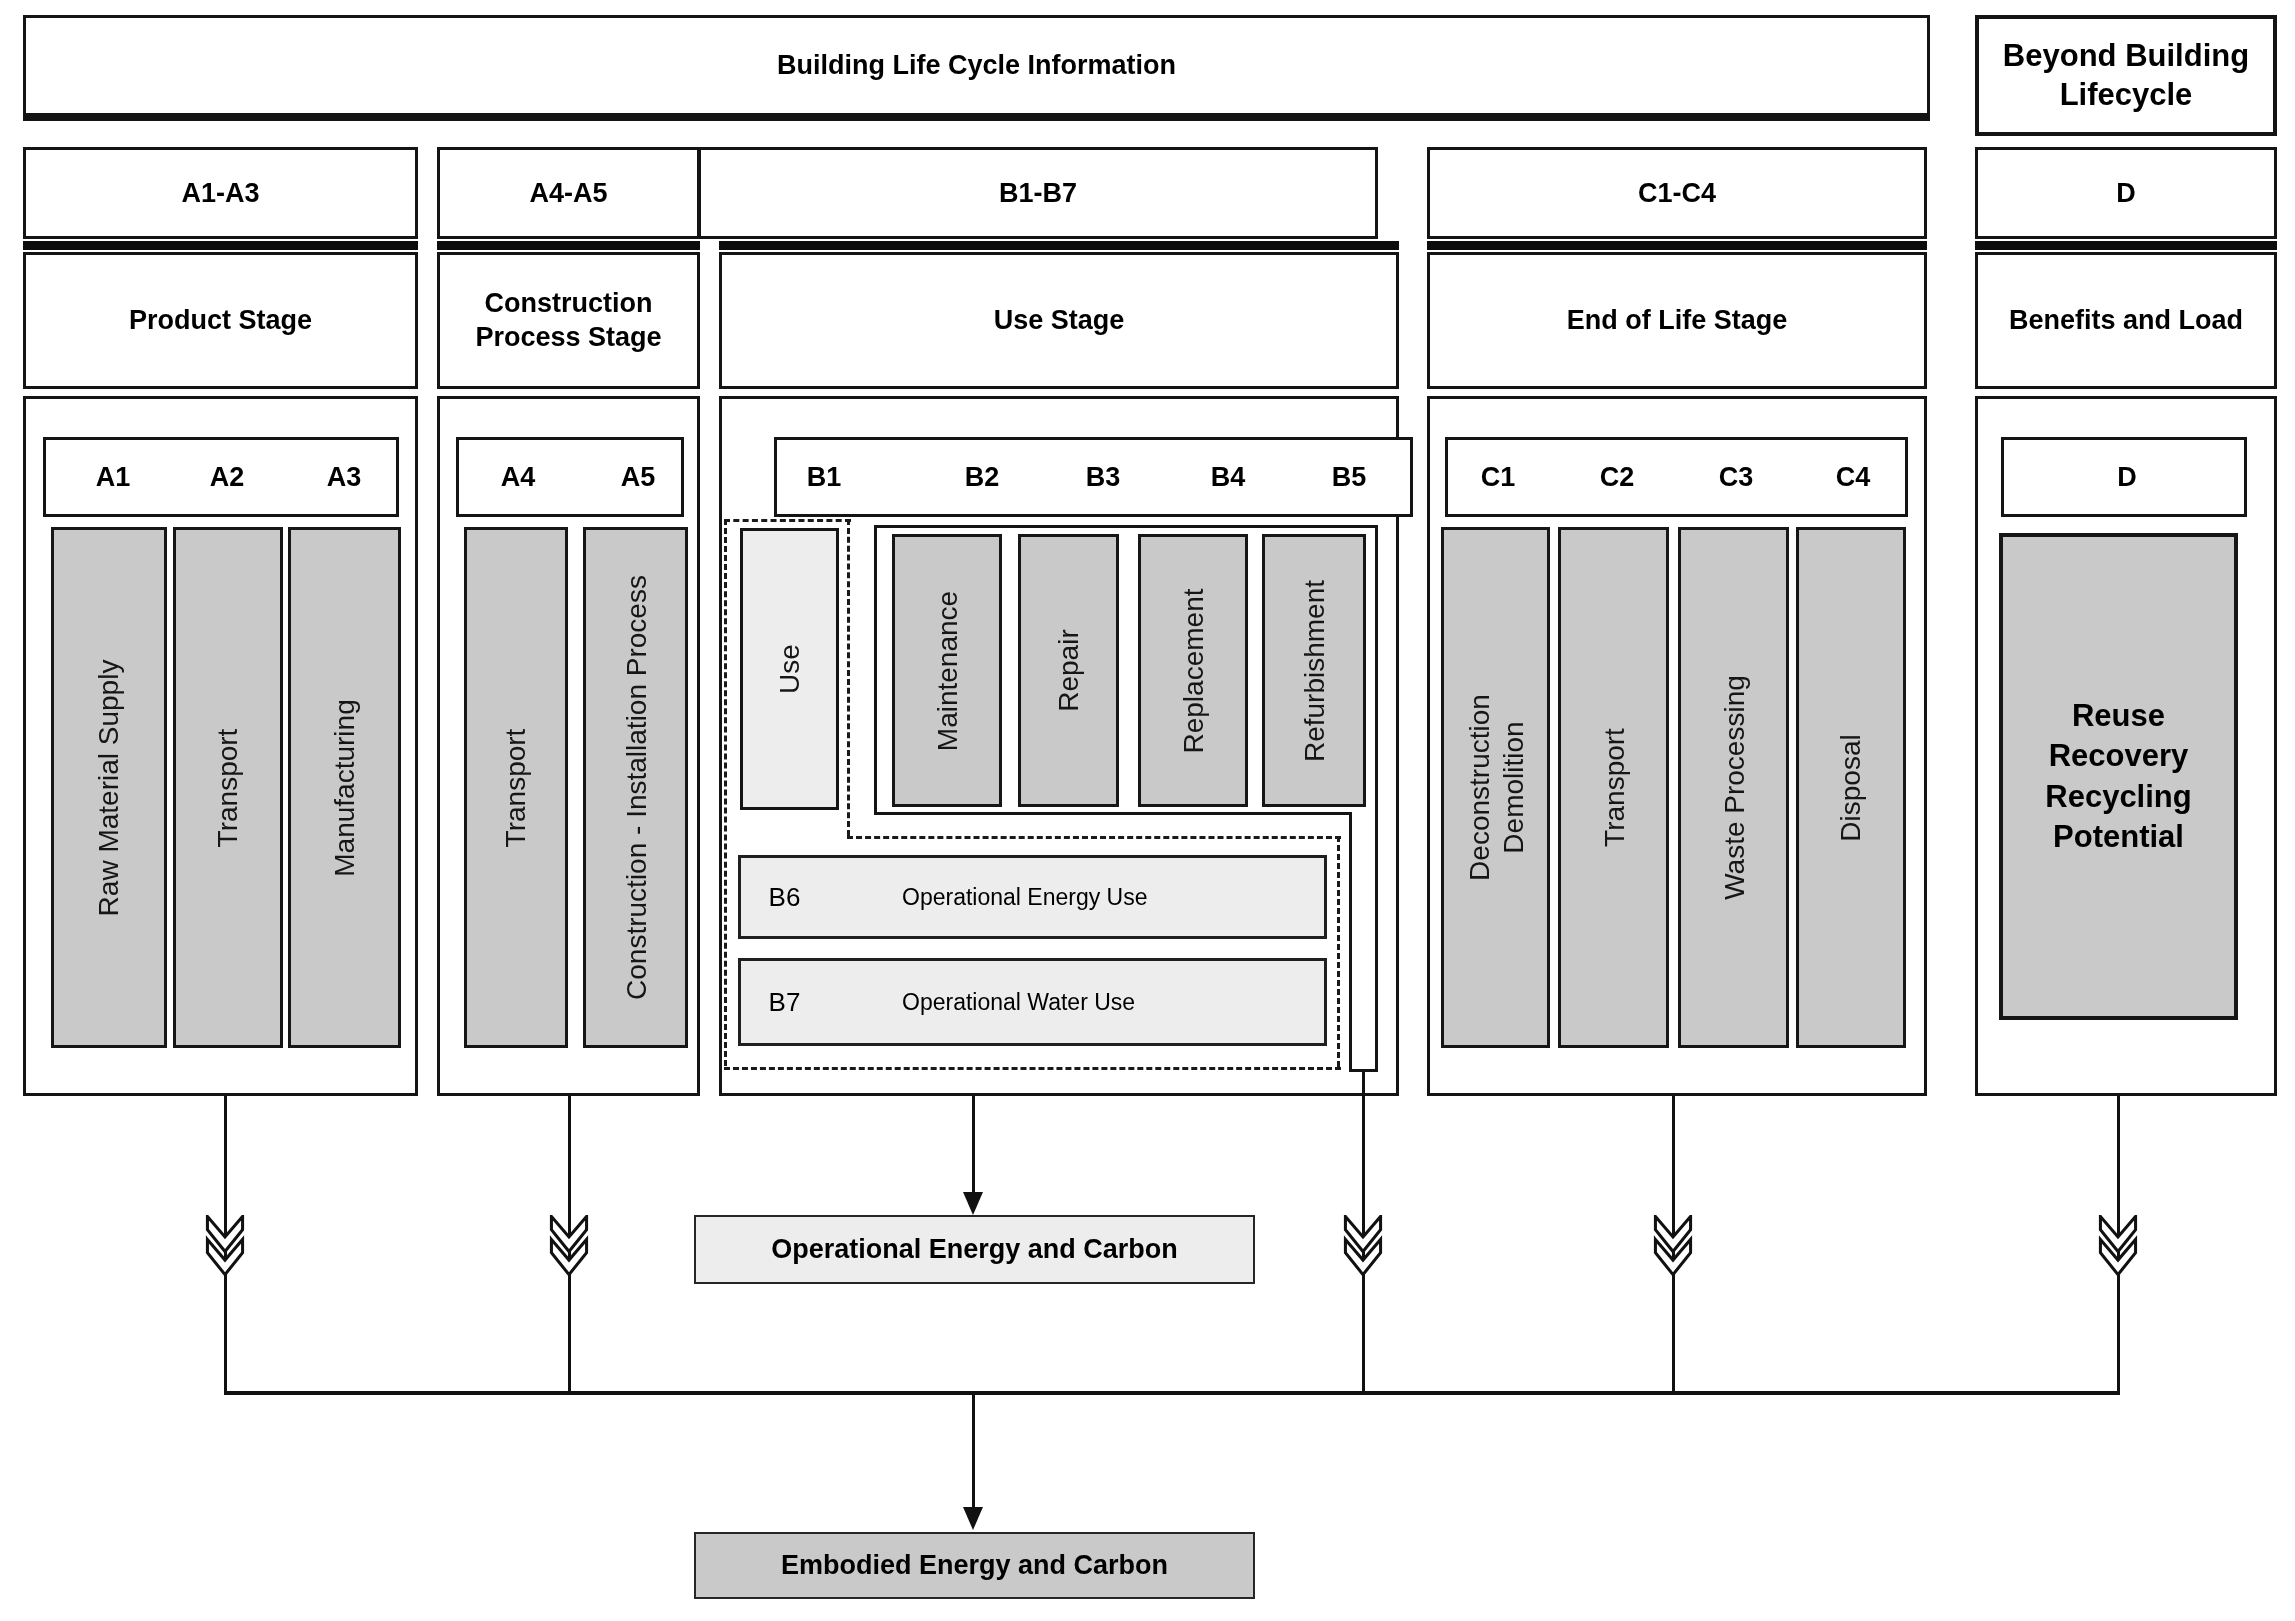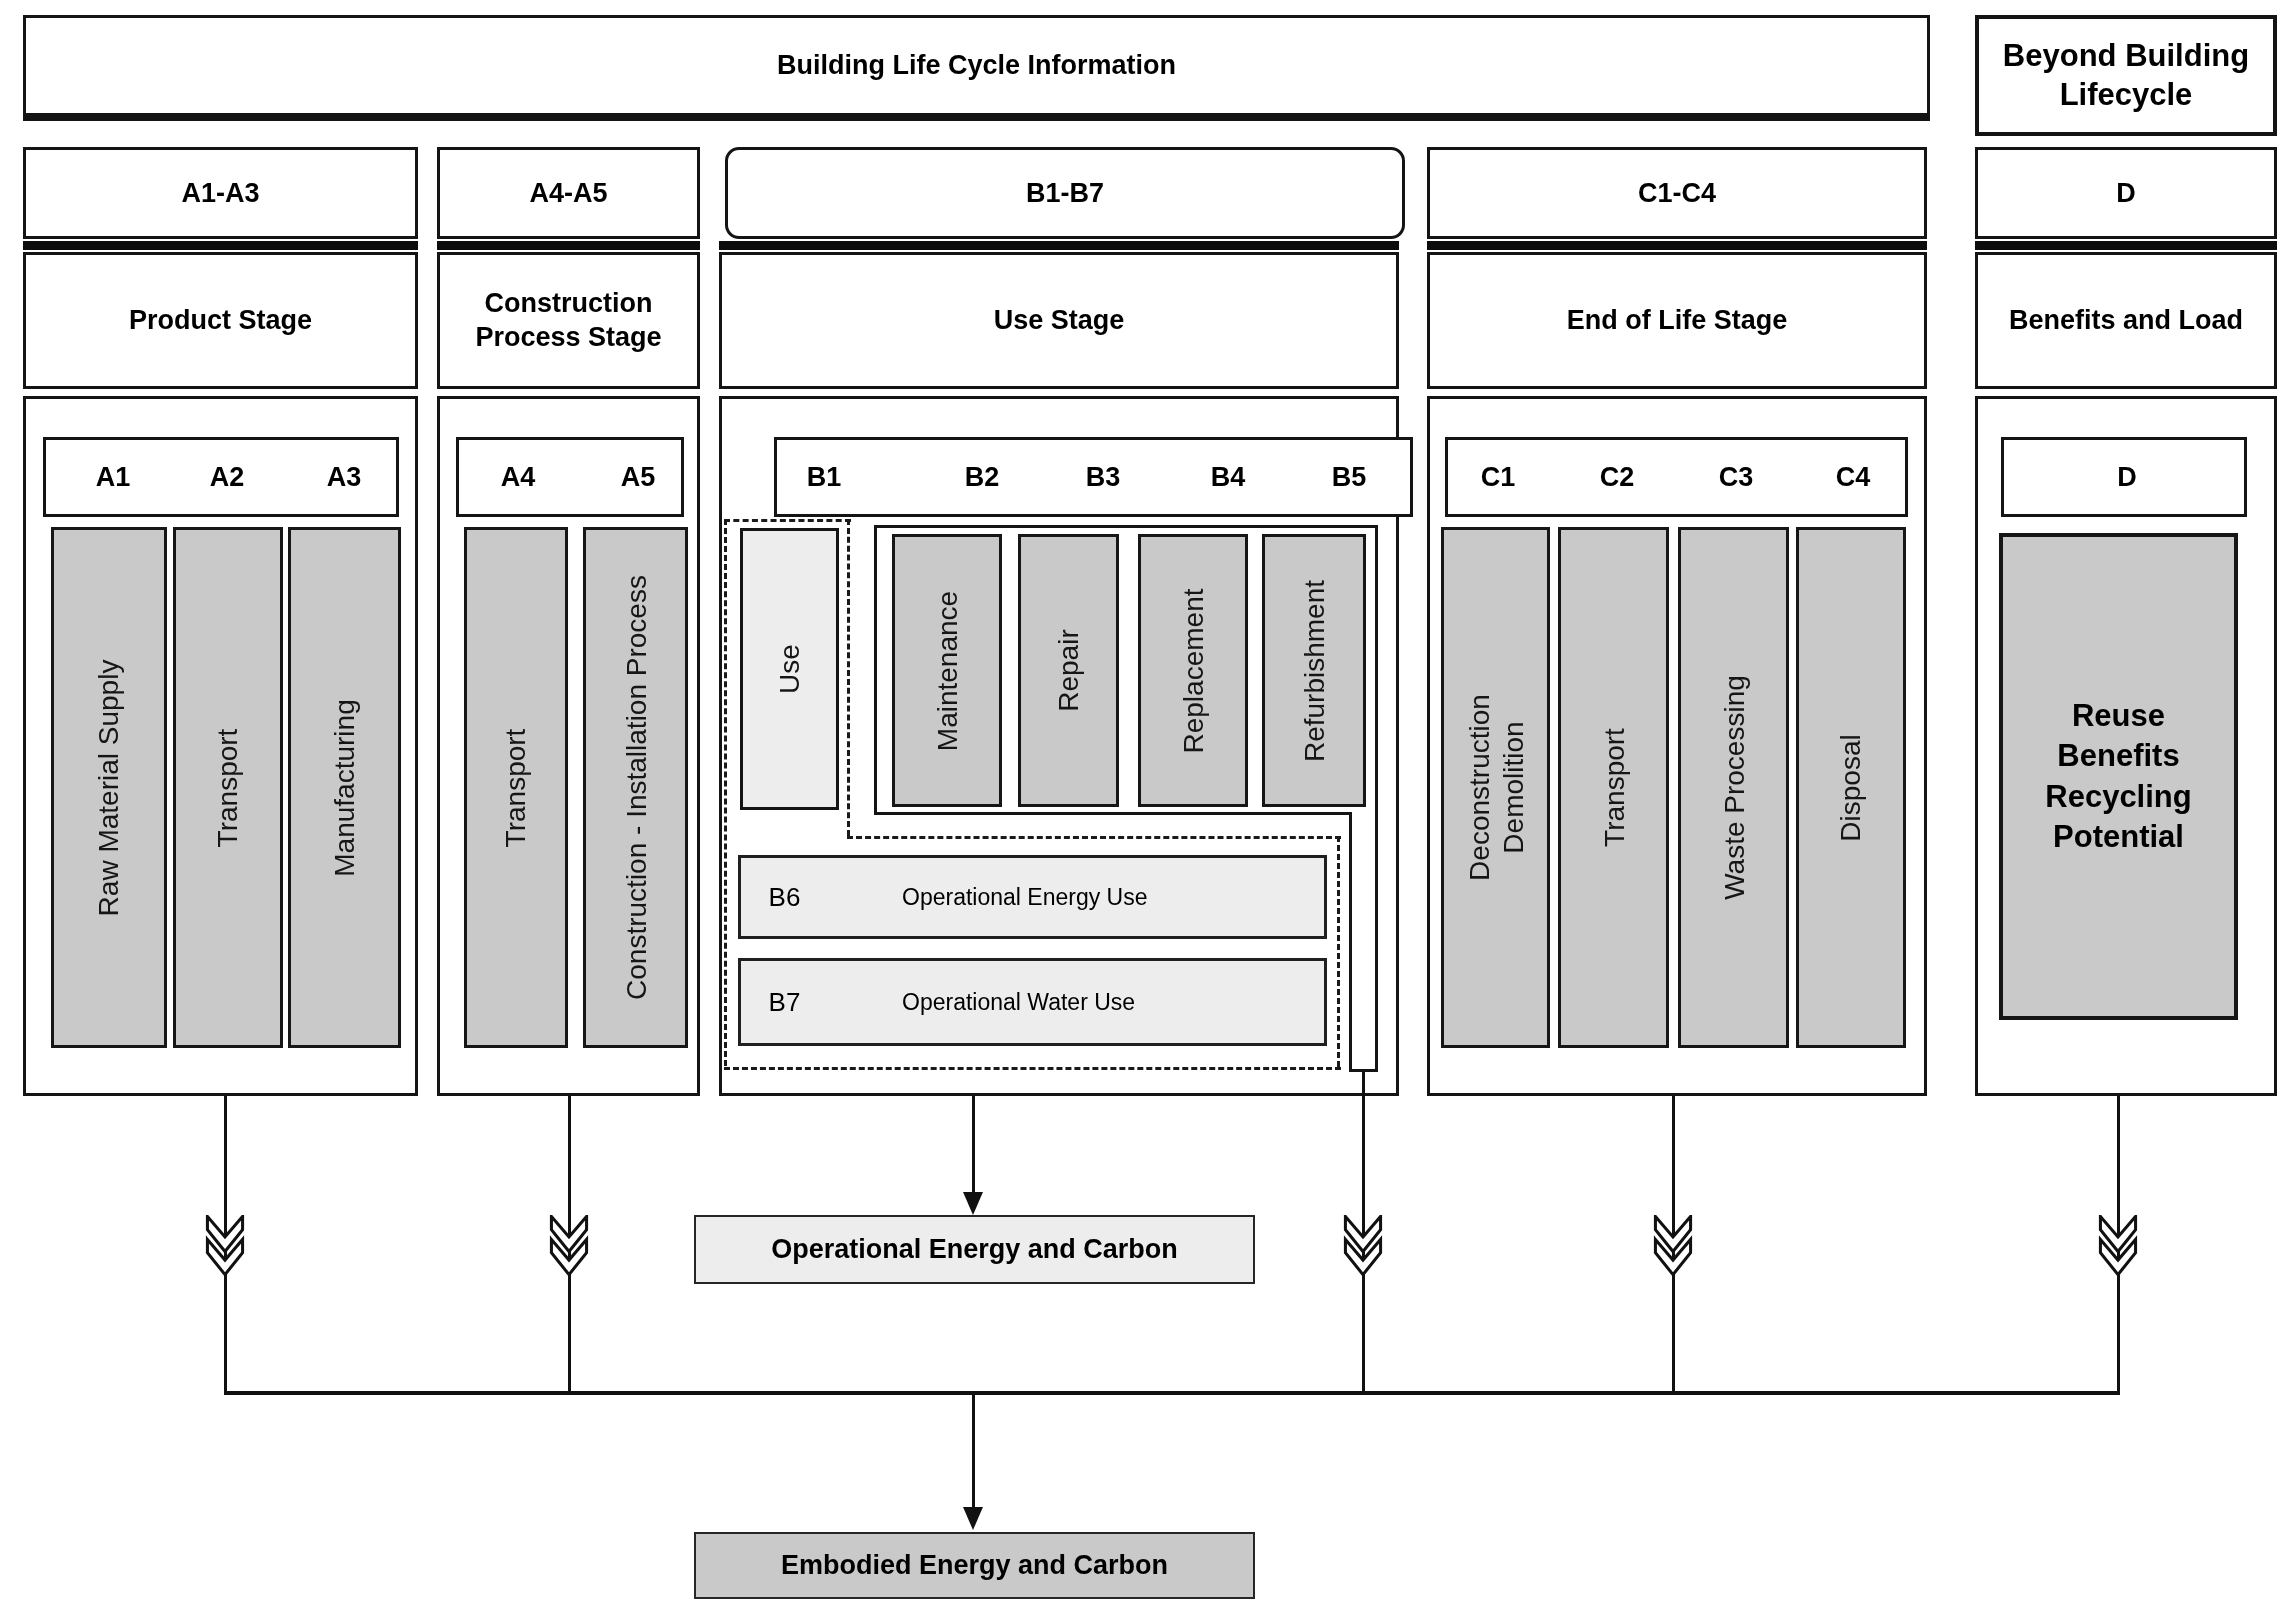--- a/index.html
+++ b/index.html
@@ -55,21 +55,21 @@
     </div>
 
   <div class="abs box thin cen bold f44" style="left:437px;top:147px;width:263px;height:92px;">
     <span>A4-A5</span>
     </div>
   <div class="abs bar" style="left:437px;top:241px;width:263px;height:9.2px;"></div>
   <div class="abs box thin cen bold f44 pre" style="left:437px;top:252px;width:263px;height:137px;">
     <span>Construction
 Process Stage</span></div>
 
-  <div class="abs box thin cen bold f44" style="left:725px;top:147px;width:680px;height:92px;border-radius:14px;">
+  <div class="abs box thin cen bold f44" style="left:698px;top:147px;width:680px;height:92px;">
     <span>B1-B7</span>
     </div>
   <div class="abs bar" style="left:719px;top:241px;width:680px;height:9.2px;"></div>
   <div class="abs box thin cen bold f44" style="left:719px;top:252px;width:680px;height:137px;">
     <span>Use Stage</span>
     </div>
 
   <div class="abs box thin cen bold f44" style="left:1427px;top:147px;width:500px;height:92px;">
     <span>C1-C4</span>
     </div>
@@ -180,21 +180,21 @@
     </div>
   <div class="abs gray module" style="left:1678px;top:527px;width:111px;height:521px;">
     <div class="rot" style="width:490px;height:99px;">Waste Processing</div>
     </div>
   <div class="abs gray module" style="left:1796px;top:527px;width:110px;height:521px;">
     <div class="rot" style="width:490px;height:98px;">Disposal</div>
     </div>
 
   <div class="abs gray cen bold f42 pre" style="left:1999px;top:533px;width:239px;height:487px;border-width:4.9px;line-height:1.3;">
     <span>Reuse
-Benefits
+Recovery
 Recycling
 Potential</span></div>
 
   <div class="abs vline" style="left:224px;top:1096px;height:295px;"></div>
   <div class="abs vline" style="left:568px;top:1096px;height:295px;"></div>
   <div class="abs vline" style="left:972px;top:1096px;height:98px;"></div>
   <div class="abs vline" style="left:1362px;top:1072px;height:320px;"></div>
   <div class="abs vline" style="left:1672px;top:1096px;height:295px;"></div>
   <div class="abs vline" style="left:2117px;top:1096px;height:295px;"></div>
   <div class="abs hline" style="left:224px;top:1391px;width:1896px;height:4.3px;"></div>

